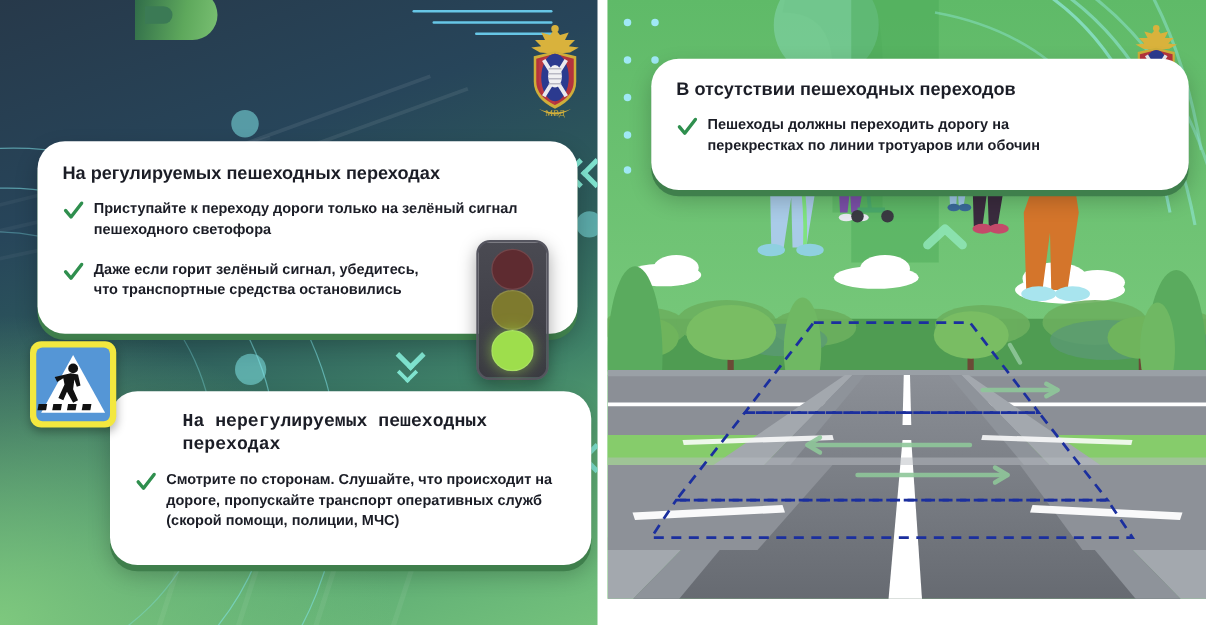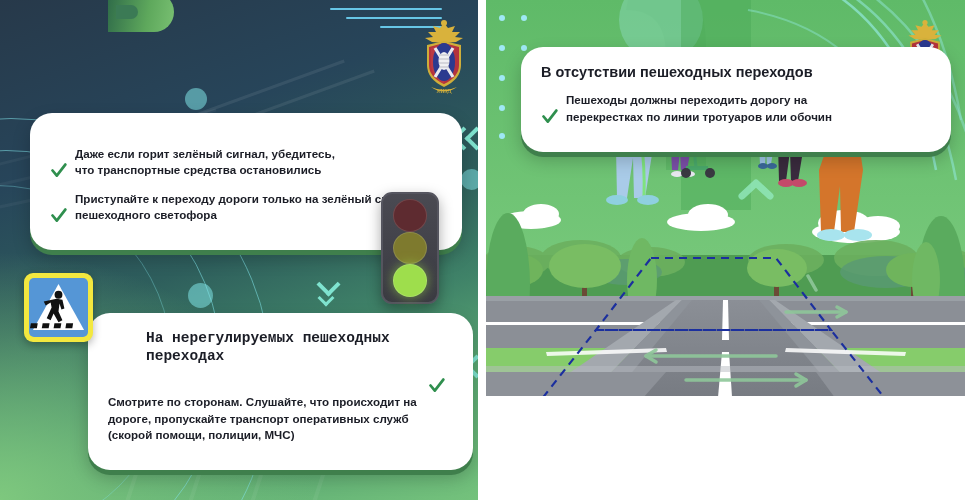--- a/index.html
+++ b/index.html
@@ -30,40 +30,40 @@
 
   .circ-blob{position:absolute;border-radius:50%;background:rgba(128,228,230,.55);}
 
   #title{position:absolute;left:37px;top:28px;width:380px;color:#fff;font-weight:bold;
     font-size:27px;line-height:1.18;letter-spacing:.2px;text-transform:uppercase;
     text-shadow:0 2px 5px rgba(0,0,0,.28);}
 
   .card{position:absolute;background:#ffffff;border-radius:22px;box-shadow:0 5px 0 0 #3f7f4c, 0 8px 18px rgba(0,0,0,.22);}
   .card-title{font-size:14.5px;font-weight:bold;color:#1b1d26;line-height:1.25;}
   .bullets{margin-top:11px;}
-  .bullet{display:flex;align-items:flex-end;margin-bottom:12px;}
+  .bullet{display:flex;align-items:flex-start;margin-bottom:12px;}
   .tick{flex:0 0 auto;width:17px;height:17px;margin-right:8px;margin-top:1px;}
   .btext{font-size:11.6px;font-weight:bold;color:#1b1d26;line-height:1.42;}
 
   #card-regulated{left:30px;top:113px;width:392px;padding:17px 20px 14px 20px;}
   #card-unregulated{left:88px;top:313px;width:345px;padding:16px 20px 14px 20px;}
   #card-unregulated .card-title{padding-left:38px;font-family:Liberation Mono, monospace;}
 
   #sign-ped{position:absolute;left:24px;top:273px;width:69px;height:69px;border-radius:9px;
     background:#f3e83f;padding:5px;box-sizing:border-box;box-shadow:0 3px 8px rgba(0,0,0,.3);}
   #sign-ped .inner{width:100%;height:100%;background:#5596d6;border-radius:5px;position:relative;overflow:hidden;}
 
   #traffic-light{position:absolute;left:381px;top:192px;width:58px;height:112px;border-radius:11px;
     background:linear-gradient(180deg,#4a4a52 0%,#3a3a42 100%);border:2px solid #55555f;box-sizing:border-box;
     display:flex;flex-direction:column;align-items:center;justify-content:space-around;padding:5px 0;
     box-shadow:0 5px 14px rgba(0,0,0,.35);}
   .lamp{width:32px;height:32px;border-radius:50%;border:1.5px solid rgba(255,255,255,.13);}
 
   
-  #right-panel{position:absolute;left:486px;top:0;width:479px;height:396px;overflow:hidden;
+  #right-panel{position:absolute;left:486px;top:0;width:479px;height:479px;overflow:hidden;
     background:linear-gradient(180deg,#66bf6b 0%,#74c776 38%,#7fcd7f 60%,#8ad389 100%);}
   #scene{position:absolute;left:0;top:0;width:479px;height:500px;}
 
   #card-nocrossing{position:absolute;left:35px;top:47px;width:390px;padding:16px 20px 15px 20px;}
 </style>
 </head>
 <body>
 
 <div id="root">
 
@@ -130,46 +130,47 @@
         <path d="M22 31 L40 60 M40 31 L22 60" stroke="#e9e9ee" stroke-width="3.2" fill="none"></path>
         <ellipse cx="31" cy="44" rx="5.5" ry="9" fill="#f0f0f2"></ellipse>
         <path d="M26 38 h10 M26 42 h10 M26 46 h10 M26 50 h10" stroke="#b9b9c4" stroke-width="1.1"></path>
         <path d="M18 70 q13 6 26 0 q-13 9 -26 0" fill="#d9b23c"></path>
         <text x="31" y="76" font-size="7" fill="#cfae3a" text-anchor="middle" font-family="'Liberation Serif',serif">МВД</text>
       </g>
     </svg>
 
 
     <div class="card" id="card-regulated">
+      <div class="card-title">На регулируемых пешеходных переходах</div>
       <div class="bullets">
+        <div class="bullet">
+          <svg class="tick" viewBox="0 0 20 20">
+              <path d="M3 10 L8 16 L18 3" stroke="#2f8f4e" stroke-width="3.2" fill="none" stroke-linecap="round" stroke-linejoin="round"></path>
+            </svg>
+          <div class="btext">Приступайте к переходу дороги только на зелёный сигнал пешеходного светофора</div>
+        </div>
         <div class="bullet" style="margin-top:16px;">
           <svg class="tick" viewBox="0 0 20 20">
               <path d="M3 10 L8 16 L18 3" stroke="#2f8f4e" stroke-width="3.2" fill="none" stroke-linecap="round" stroke-linejoin="round"></path>
             </svg>
           <div class="btext" style="max-width:270px;">Даже если горит зелёный сигнал, убедитесь, что транспортные средства остановились</div>
         </div>
-        <div class="bullet">
-          <svg class="tick" viewBox="0 0 20 20">
-              <path d="M3 10 L8 16 L18 3" stroke="#2f8f4e" stroke-width="3.2" fill="none" stroke-linecap="round" stroke-linejoin="round"></path>
-            </svg>
-          <div class="btext">Приступайте к переходу дороги только на зелёный сигнал пешеходного светофора</div>
-        </div>
       </div>
     </div>
 
     <div id="traffic-light">
       <div class="lamp" style="background:#5e2b30;"></div>
       <div class="lamp" style="background:#7e7a2e;"></div>
       <div class="lamp" style="background:#9ede4c;box-shadow:0 0 12px rgba(158,222,76,.6);"></div>
     </div>
 
     <div class="card" id="card-unregulated">
       <div class="card-title">На нерегулируемых пешеходных переходах</div>
       <div class="bullets">
-        <div class="bullet" style="flex-direction:column;">
+        <div class="bullet" style="">
           <svg class="tick" viewBox="0 0 20 20">
               <path d="M3 10 L8 16 L18 3" stroke="#2f8f4e" stroke-width="3.2" fill="none" stroke-linecap="round" stroke-linejoin="round"></path>
             </svg>
           <div class="btext">Смотрите по сторонам. Слушайте, что происходит на дороге, пропускайте транспорт оперативных служб (скорой помощи, полиции, МЧС)</div>
         </div>
       </div>
     </div>
 
     <div id="sign-ped">
       <div class="inner">

